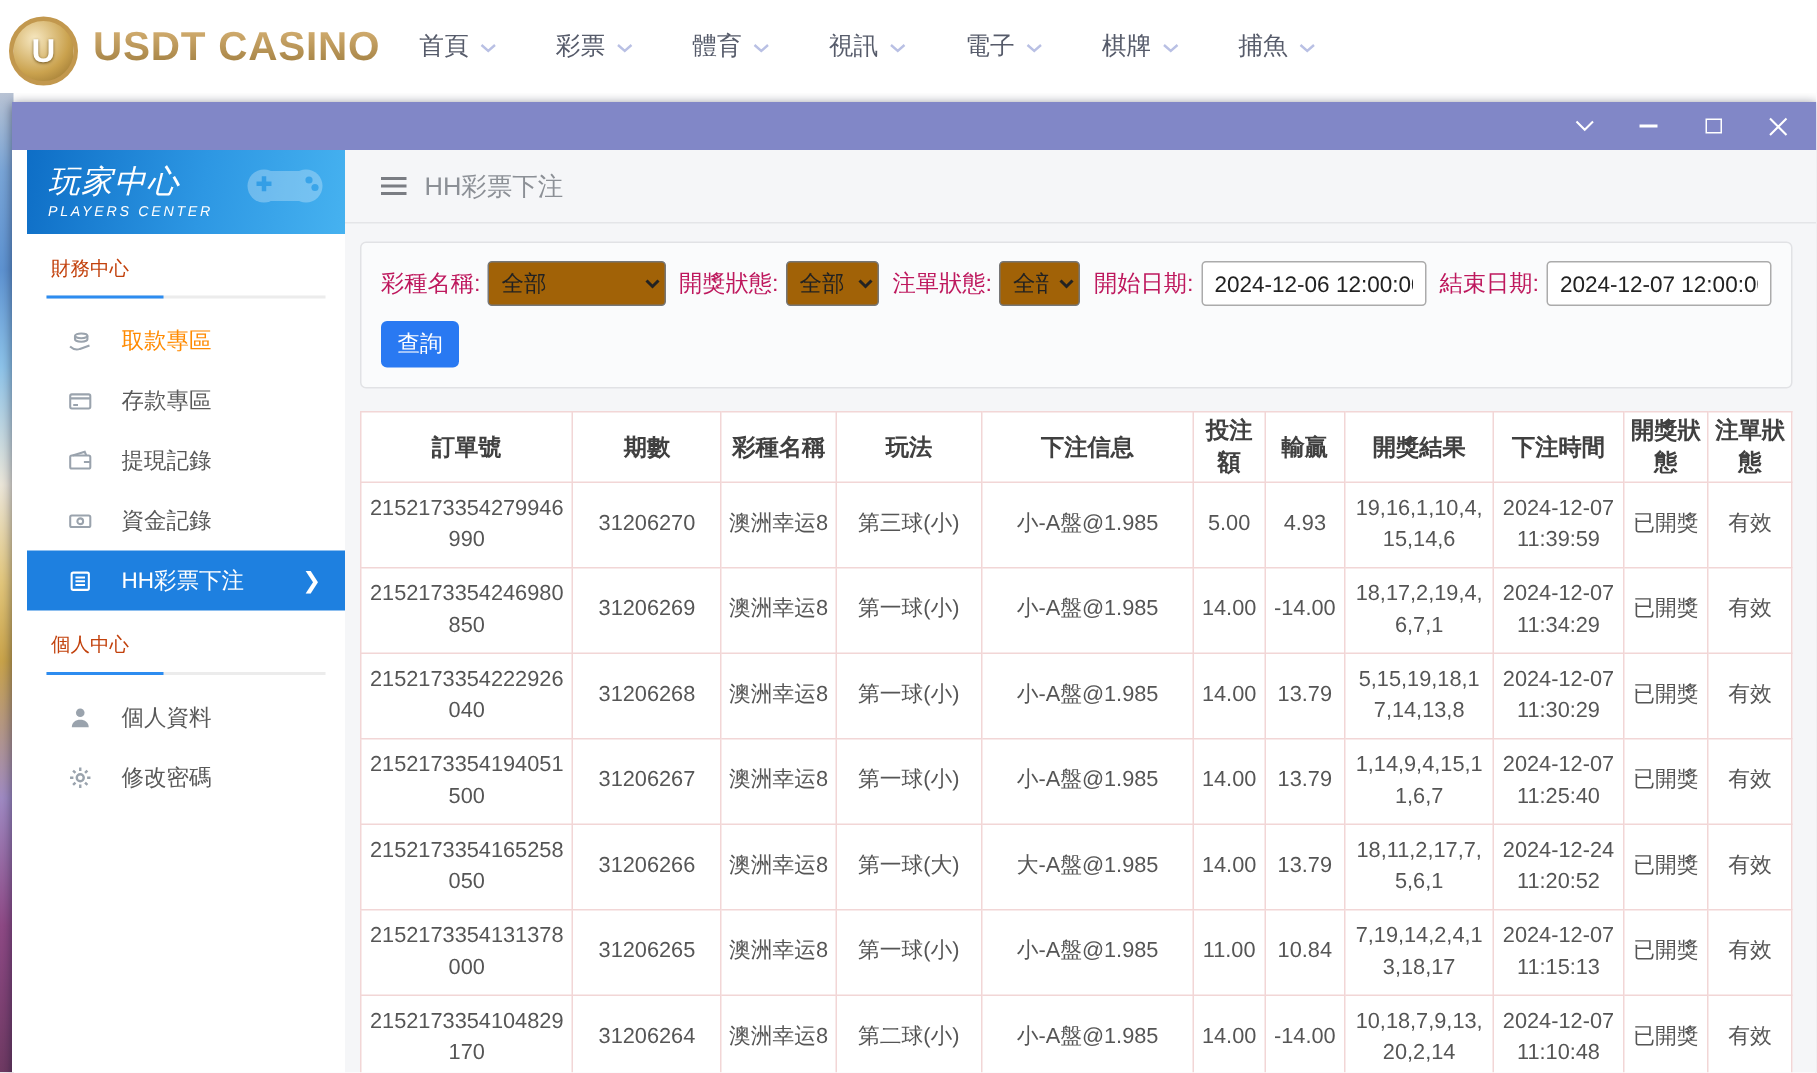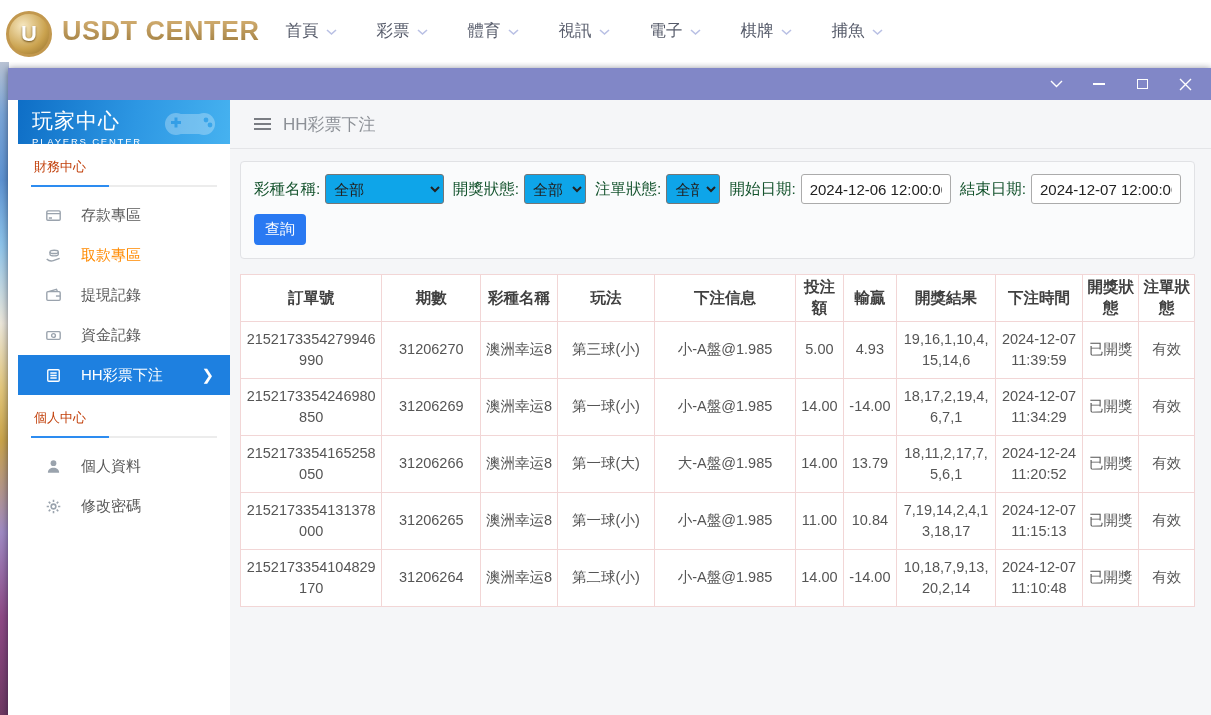--- a/index.html
+++ b/index.html
@@ -30,22 +30,22 @@
     box-shadow:0 1px 7px rgba(10,15,40,.55); display:flex; flex-direction:column; }
   .titlebar { height:32px; background:#8187c7; display:flex; align-items:center; justify-content:flex-end; gap:27px; padding-right:18px; flex:0 0 32px; }
   .win-btn { color:#fff; display:flex; align-items:center; justify-content:center; width:16px; height:16px; cursor:pointer; }
   .win-min-bar { width:12px; height:2px; background:#fff; }
   .win-max-box { width:11px; height:10px; border:1.5px solid #fff; }
 
   .modal-body { flex:1; display:flex; background:#fff; padding-left:10px; overflow:hidden; }
 
   
   .sidebar { width:212px; flex:0 0 212px; background:#fff; overflow:hidden; }
-  .side-header { height:44px; background:linear-gradient(100deg,#0e6ec6 0%,#2d97e3 55%,#46b2f0 100%);
-    color:#fff; padding:7px 0 0 14px; position:relative; }
+  .side-header { height:56px; background:linear-gradient(100deg,#0e6ec6 0%,#2d97e3 55%,#46b2f0 100%);
+    color:#fff; padding:7px 0 0 14px; position:relative;font-style:italic; }
   .side-title { font-size:21px; letter-spacing:1px; }
   .side-sub { font-size:9.5px; letter-spacing:1.8px; margin-top:1px; }
   .side-gamepad { position:absolute; right:10px; top:8px; opacity:.28; }
   .side-section-label { margin:14px 14px 0 16px; font-size:13px; color:#c2410c; }
   .side-divider { margin:9px 13px 0 13px; height:2px; background:#ececec; position:relative; }
   .side-divider::before { content:""; position:absolute; left:0; top:0; width:78px; height:2px; background:#2d8cf0; }
   .side-items { margin-top:8px; }
   .side-item { height:40px; display:flex; align-items:center; padding-left:27px; gap:19px; font-size:15px; color:#595959; cursor:pointer; }
   .side-item .icn { color:#9aa3ad; display:flex; }
   .side-item.highlight { color:#ff8a00; }
@@ -56,23 +56,23 @@
 
   
   .content { flex:1; background:#f5f6f8; display:flex; flex-direction:column; overflow:hidden; }
   .content-header { height:49px; flex:0 0 49px; display:flex; align-items:center; gap:12px; padding-left:24px; border-bottom:1px solid #e4e5e8; }
   .hamburger { display:flex; flex-direction:column; gap:3px; cursor:pointer; }
   .hamburger div { width:17px; height:2px; background:#7a7d83; }
   .page-title { font-size:17px; color:#8c9096; }
 
   .filter-card { margin:12px 16px 0 10px; background:#fafbfc; border:1px solid #e1e2e5; border-radius:4px; padding:12px 13px 13px; }
   .filter-row { display:flex; align-items:center; }
-  .f-label { font-size:15.5px; color:#14532d; margin:0 5px 0 9px; white-space:nowrap;text-align:right; }
+  .f-label { font-size:15.5px; color:#be185d; margin:0 5px 0 9px; white-space:nowrap;text-align:right; }
   .f-label:first-child { margin-left:0; }
-  select { height:30px; border:1px solid #767676; border-radius:3px; background:#0ea5e9; font-size:15px; color:#222;
+  select { height:30px; border:1px solid #767676; border-radius:3px; background:#a16207; font-size:15px; color:#222;
     font-family:"Liberation Sans","DejaVu Sans",sans-serif; padding:0 4px; }
   .sel-lottery { width:141px; } .sel-draw { width:73px; } .sel-order { width:54px; }
   .f-input { width:150px; height:30px; border:1px solid #ababab; border-radius:3px; font-size:15px; color:#222; padding:0 8px;
     font-family:"Liberation Sans","DejaVu Sans",sans-serif; }
   .search-btn { margin-top:10px; width:52px; height:31px; background:#2979f2; color:#fff; border:none; border-radius:4px;
     font-size:15px; cursor:pointer; font-family:"Liberation Sans","DejaVu Sans",sans-serif; }
 
   .bet-table { margin:15px 16px 0 10px; border-collapse:collapse; background:#fff; table-layout:fixed; width:955px; }
   .bet-table th, .bet-table td { border:1px solid #f2d6d6; text-align:center; vertical-align:middle; }
   .bet-table th { height:40px; font-size:15.5px; color:#404040; font-weight:bold; padding:2px 1px; background:#fff; }
@@ -83,21 +83,21 @@
 </head>
 <body>
 
 <div id="stage">
 
   <div class="topbar">
     <div class="brand">
       <div class="brand-circle">
         <span class="brand-u">U</span>
       </div>
-      <span class="brand-text">USDT CENTER</span>
+      <span class="brand-text">USDT CASINO</span>
     </div>
     <div class="main-nav">
         <div class="nav-item">
     <span>首頁</span>
     <svg width="11" height="7" viewBox="0 0 11 7">
       <path d="M1 1l4.5 4L10 1" stroke="#b9c0e4" stroke-width="1.6" fill="none"></path>
           </svg>
   </div>
         <div class="nav-item">
     <span>彩票</span>
@@ -178,38 +178,38 @@
                   <rect x="12.5" y="9.5" width="3" height="10" fill="#2d97e3"></rect>
               </g>
             </svg>
           </span>
         </div>
         <div id="side-sections">
             <div>
     <div class="side-section-label">財務中心</div>
     <div class="side-divider"></div>
     <div class="side-items">
+                <div class="side-item highlight">
+    <span class="icn">
+                    <svg width="17" height="17" viewBox="0 0 16 16" fill="none" stroke="currentColor" stroke-width="1.3">
+                      <ellipse cx="8.6" cy="4.6" rx="3.9" ry="1.5"></ellipse>
+                      <path d="M4.7 4.6v2.2c0 .8 1.8 1.5 3.9 1.5s3.9-.7 3.9-1.5V4.6M1.6 11.3c2.1 1.9 4.2 2.3 6.2 1.5l6-2.1"></path>
+                    </svg>
+                  </span>
+    <span>取款專區</span>
+
+  </div>
                 <div class="side-item">
     <span class="icn">
                     <svg width="17" height="17" viewBox="0 0 16 16" fill="none" stroke="currentColor" stroke-width="1.3">
                       <rect x="1.7" y="3.7" width="12.6" height="8.8" rx="1"></rect>
                       <path d="M1.7 6.2h12.6M3.6 10.4h3"></path>
                     </svg>
                   </span>
     <span>存款專區</span>
-
-  </div>
-                <div class="side-item highlight">
-    <span class="icn">
-                    <svg width="17" height="17" viewBox="0 0 16 16" fill="none" stroke="currentColor" stroke-width="1.3">
-                      <ellipse cx="8.6" cy="4.6" rx="3.9" ry="1.5"></ellipse>
-                      <path d="M4.7 4.6v2.2c0 .8 1.8 1.5 3.9 1.5s3.9-.7 3.9-1.5V4.6M1.6 11.3c2.1 1.9 4.2 2.3 6.2 1.5l6-2.1"></path>
-                    </svg>
-                  </span>
-    <span>取款專區</span>
 
   </div>
                 <div class="side-item">
     <span class="icn">
                     <svg width="17" height="17" viewBox="0 0 16 16" fill="none" stroke="currentColor" stroke-width="1.3">
                       <path d="M3.2 4.4l7.6-2.3 1 2.3"></path>
                       <rect x="1.7" y="4.4" width="12.6" height="8.2" rx="1"></rect>
                       <path d="M10.3 8.5h4"></path>
                     </svg>
                   </span>
@@ -336,20 +336,46 @@
                 <td class="c3">第一球(小)</td>
                 <td class="c4">小-A盤@1.985</td>
                 <td class="c5">14.00</td>
                 <td class="c6">-14.00</td>
                 <td class="c7">18,17,2,19,4,6,7,1</td>
                 <td class="c8">2024-12-07 11:34:29</td>
                 <td class="c9">已開獎</td>
                 <td class="c10">有效</td>
               </tr>
               <tr>
+                <td class="c0">2152173354222926040</td>
+                <td class="c1">31206268</td>
+                <td class="c2">澳洲幸运8</td>
+                <td class="c3">第一球(小)</td>
+                <td class="c4">小-A盤@1.985</td>
+                <td class="c5">14.00</td>
+                <td class="c6">13.79</td>
+                <td class="c7">5,15,19,18,17,14,13,8</td>
+                <td class="c8">2024-12-07 11:30:29</td>
+                <td class="c9">已開獎</td>
+                <td class="c10">有效</td>
+              </tr>
+              <tr>
+                <td class="c0">2152173354194051500</td>
+                <td class="c1">31206267</td>
+                <td class="c2">澳洲幸运8</td>
+                <td class="c3">第一球(小)</td>
+                <td class="c4">小-A盤@1.985</td>
+                <td class="c5">14.00</td>
+                <td class="c6">13.79</td>
+                <td class="c7">1,14,9,4,15,11,6,7</td>
+                <td class="c8">2024-12-07 11:25:40</td>
+                <td class="c9">已開獎</td>
+                <td class="c10">有效</td>
+              </tr>
+              <tr>
                 <td class="c0">2152173354165258050</td>
                 <td class="c1">31206266</td>
                 <td class="c2">澳洲幸运8</td>
                 <td class="c3">第一球(大)</td>
                 <td class="c4">大-A盤@1.985</td>
                 <td class="c5">14.00</td>
                 <td class="c6">13.79</td>
                 <td class="c7">18,11,2,17,7,5,6,1</td>
                 <td class="c8">2024-12-24 11:20:52</td>
                 <td class="c9">已開獎</td>

